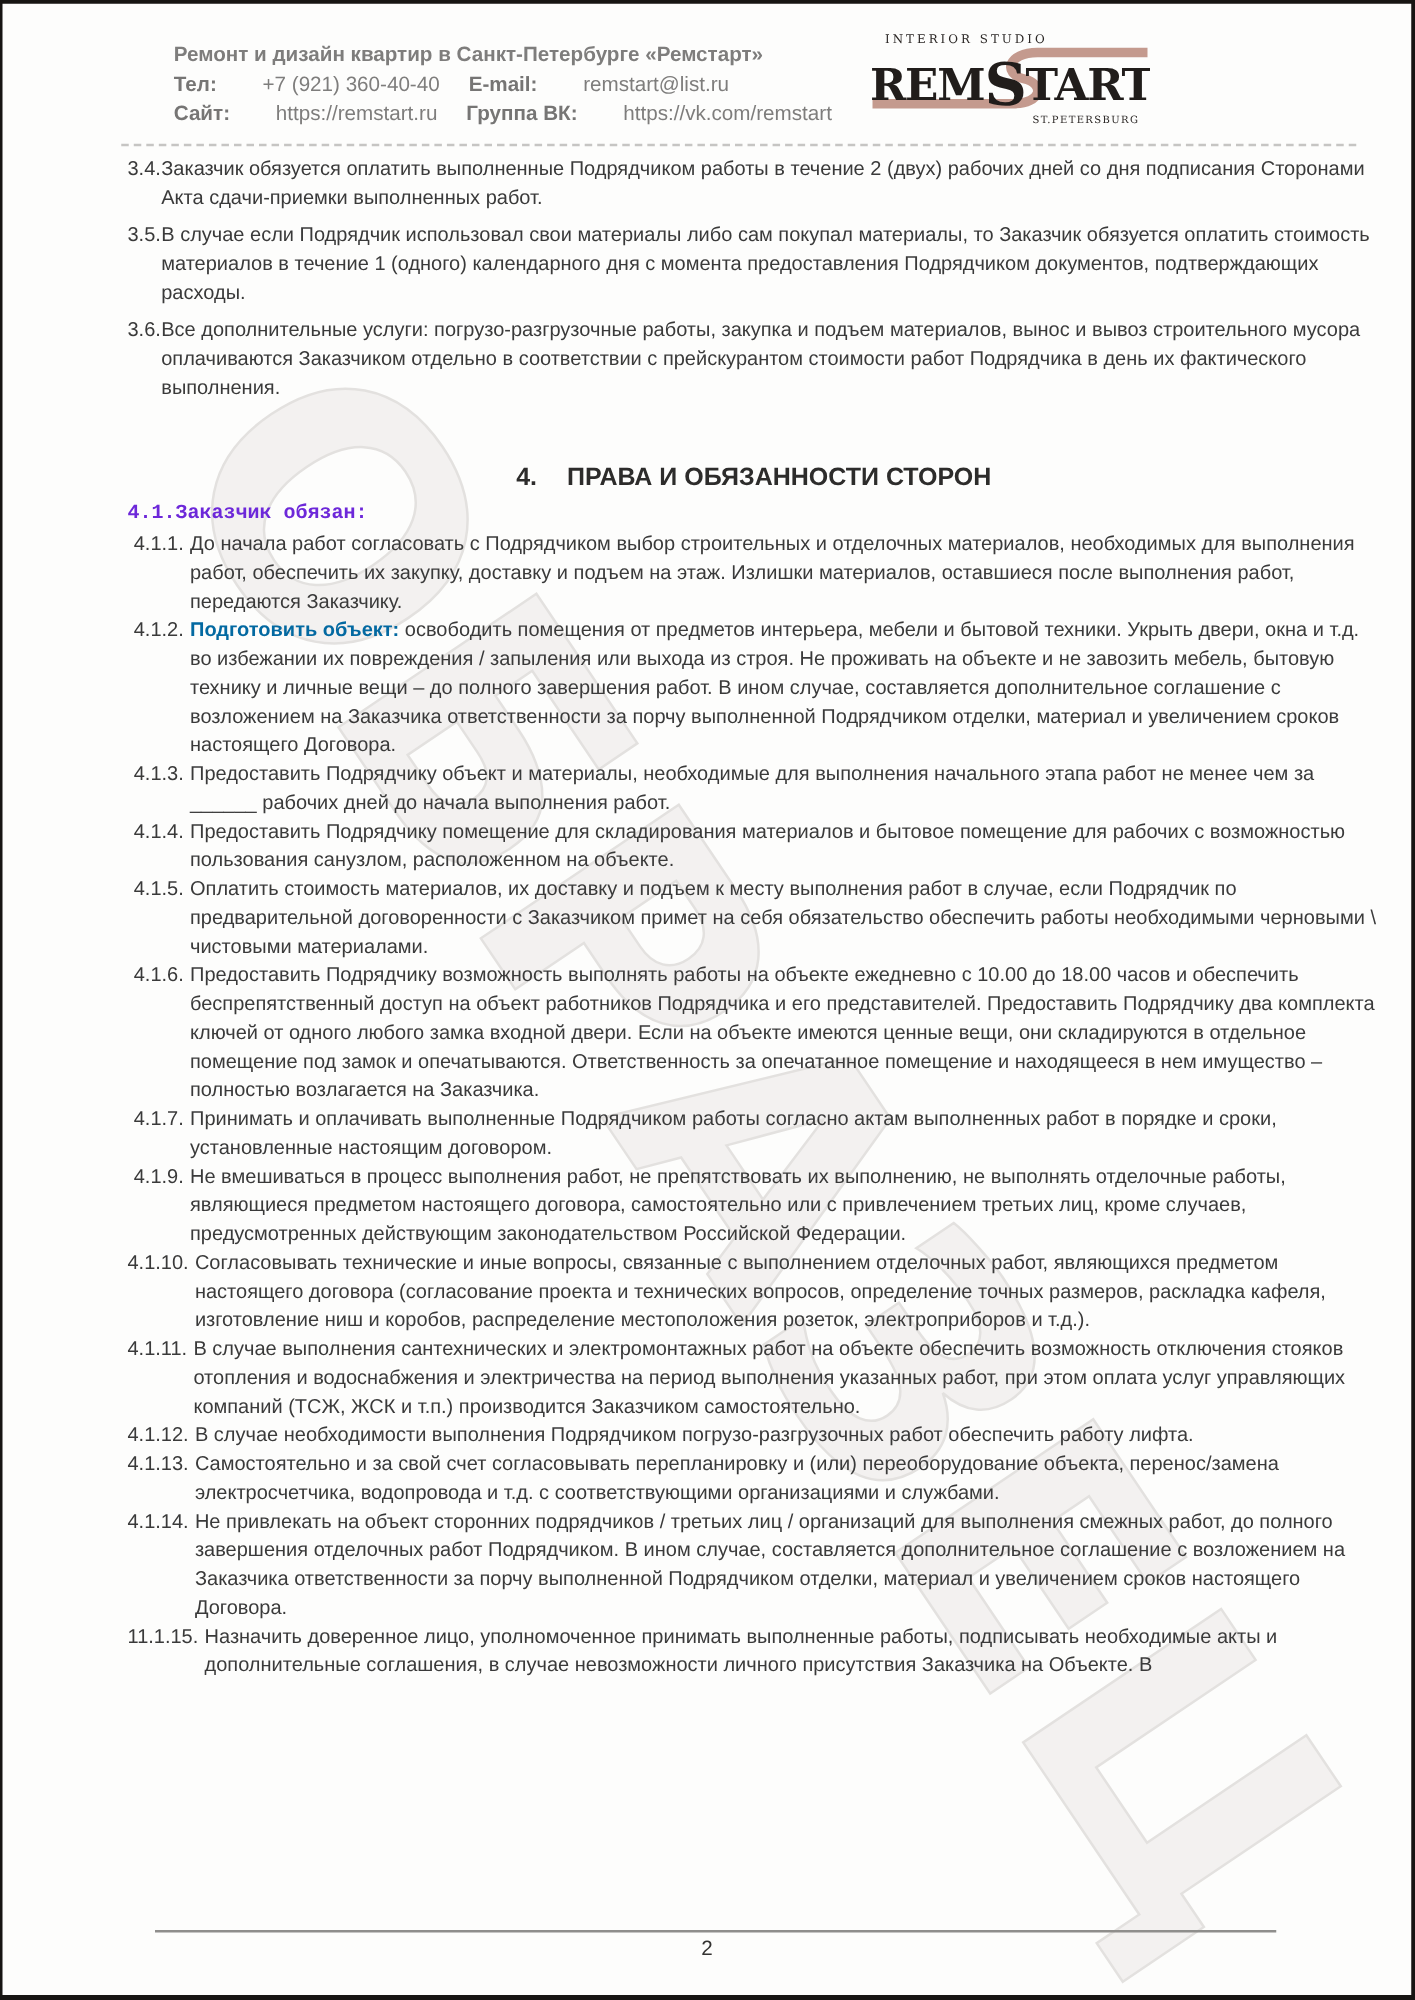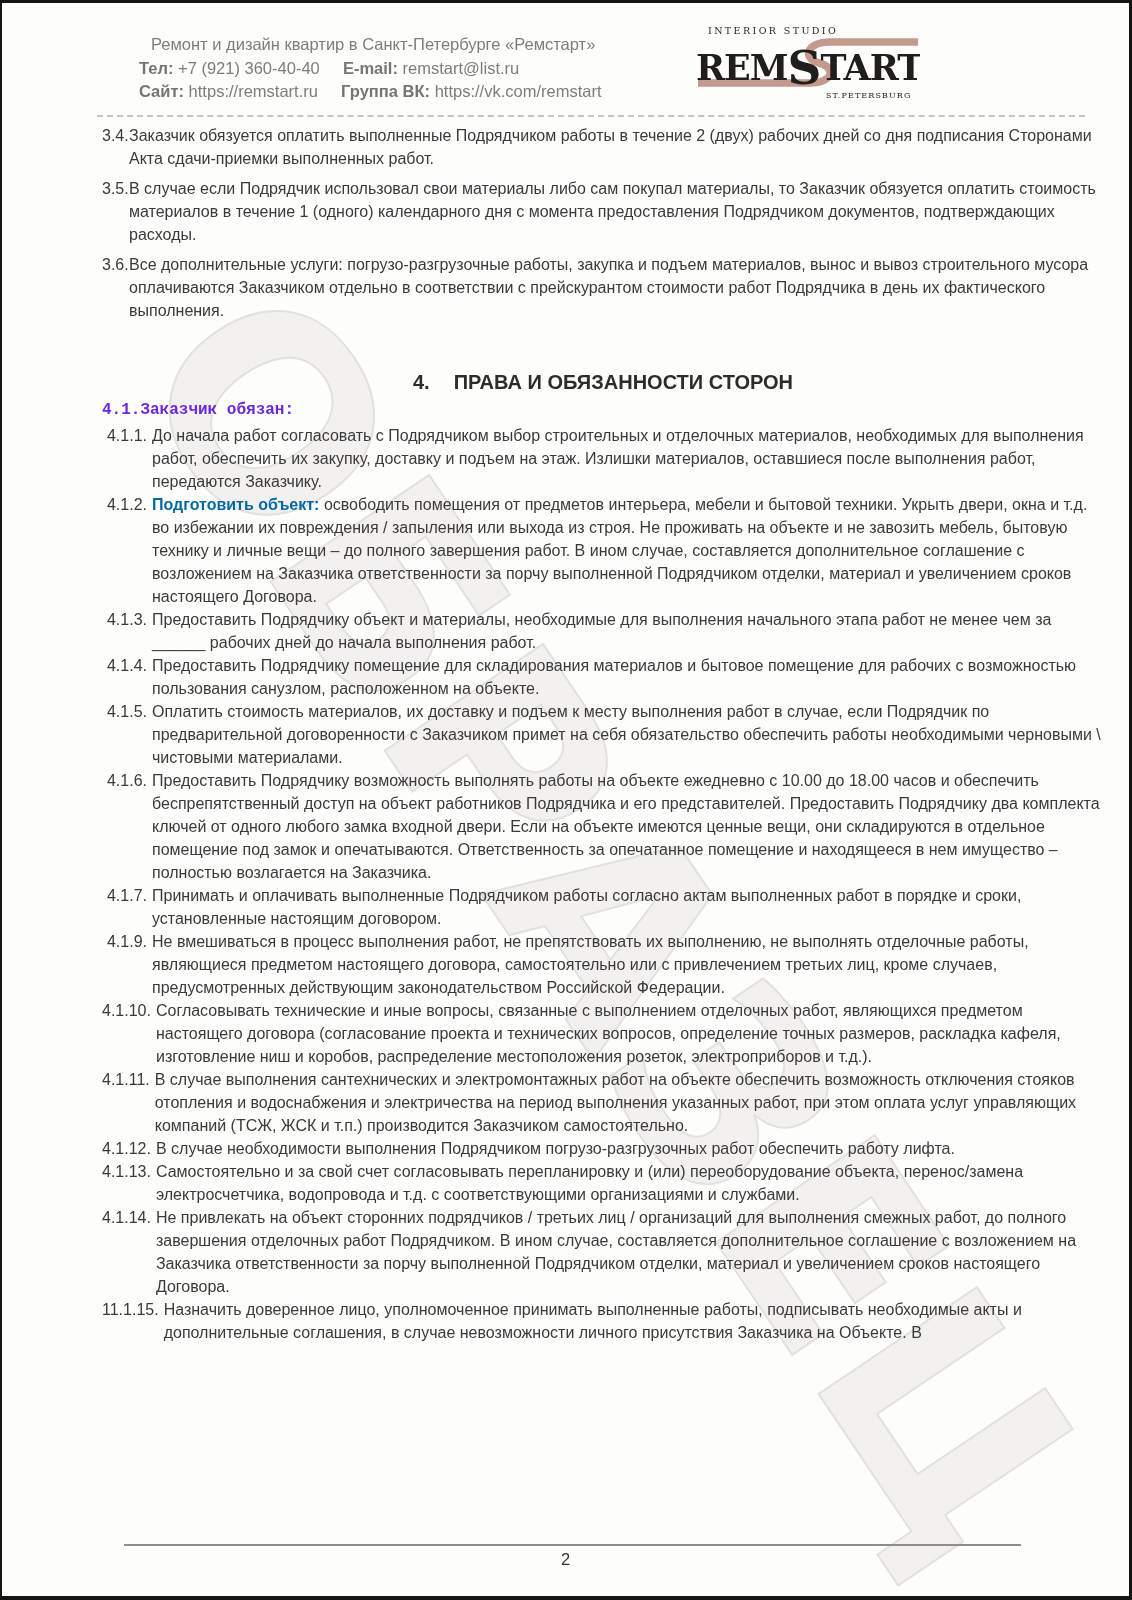--- a/index.html
+++ b/index.html
@@ -16,23 +16,23 @@
     position:absolute; left:330px; top:235px; z-index:0;
     font-family:"DejaVu Sans",sans-serif; font-weight:700;
     font-size:262px; letter-spacing:4px; white-space:nowrap;
     color:#f3f1f0; -webkit-text-stroke:2px #e3e1df;
     transform:rotate(56deg); transform-origin:0 0;
     pointer-events:none;
   }
   
   .letterhead { position:relative; z-index:1; padding:30px 0 0 137px; height:78px; }
   .lh-line { font-size:16.5px; line-height:23.5px; color:#7e7d7c; }
-  .lh-company { font-weight:400;margin-left:12px; }
+  .lh-company { font-weight:700; }
   .lh-line b { font-weight:700; color:#767574; }
-  .lh-line .val { font-weight:400; }
+  .lh-line .val { font-weight:400;margin-left:32px; }
   .lh-gap { display:inline-block; width:14px; }
   .logo { position:absolute; left:676px; top:16px; width:242px; height:86px; }
   .divider { margin:4px 44px 0 95px; border-top:2px dashed #c6c5c3; height:0; }
   
   .content { position:relative; z-index:1; padding:7px 25px 0 100px; font-size:16px; line-height:23px; }
   .row { display:flex; align-items:flex-start; }
   .num { flex:0 0 auto; box-sizing:border-box; }
   .s3 { margin-bottom:7px; }
   .s3 .num { min-width:27px; }
   .s4 .num { min-width:50px; text-align:right; padding-right:5px; }

